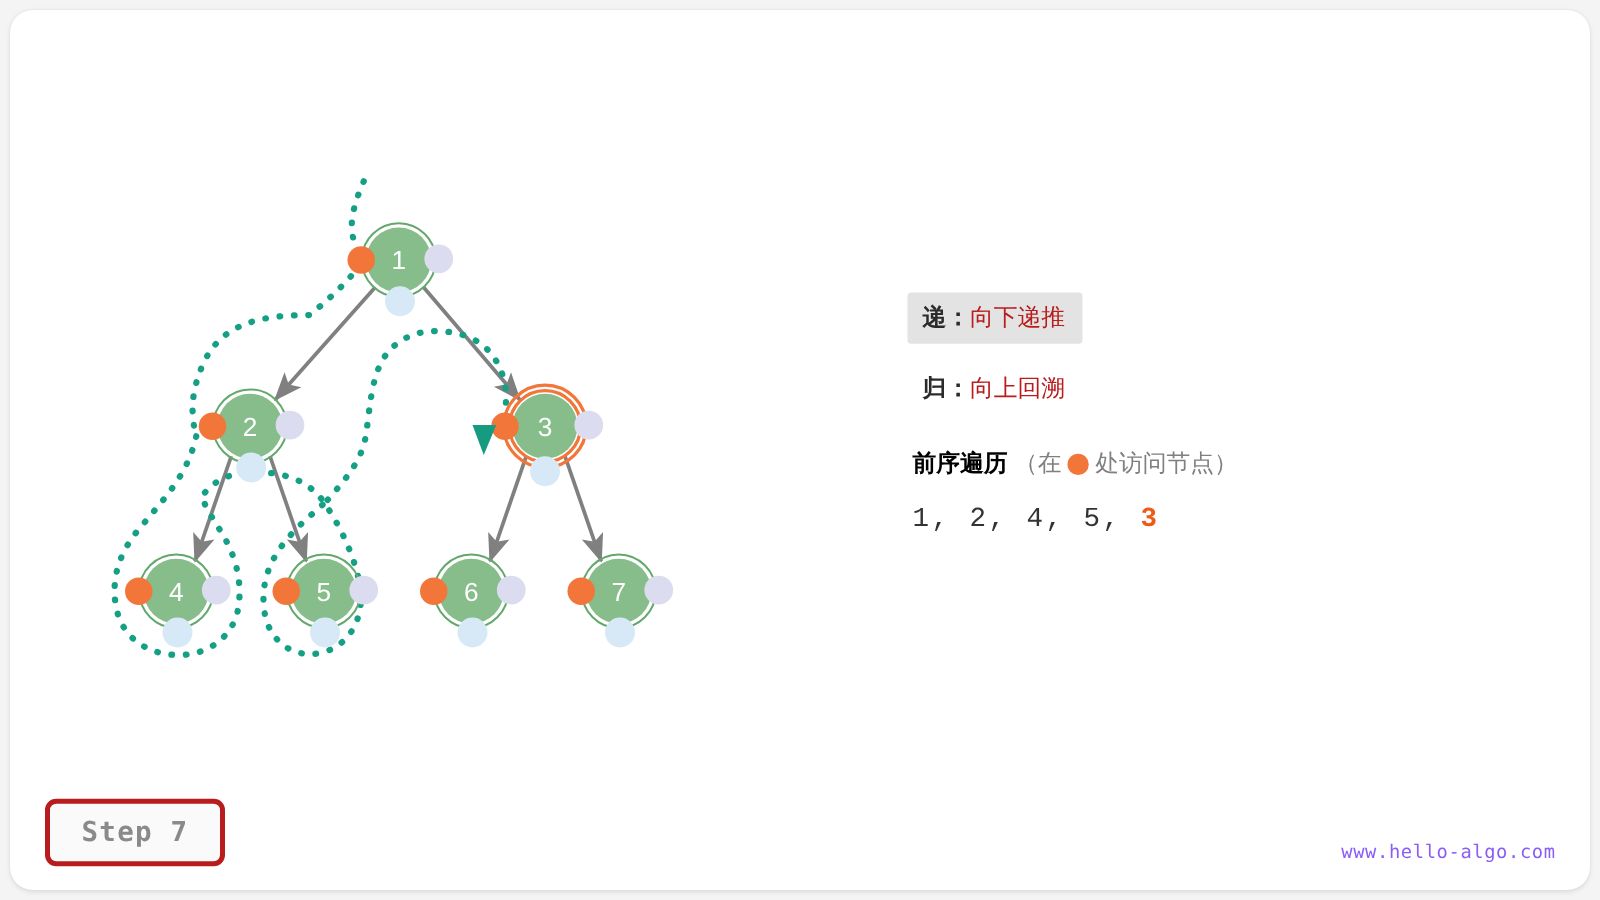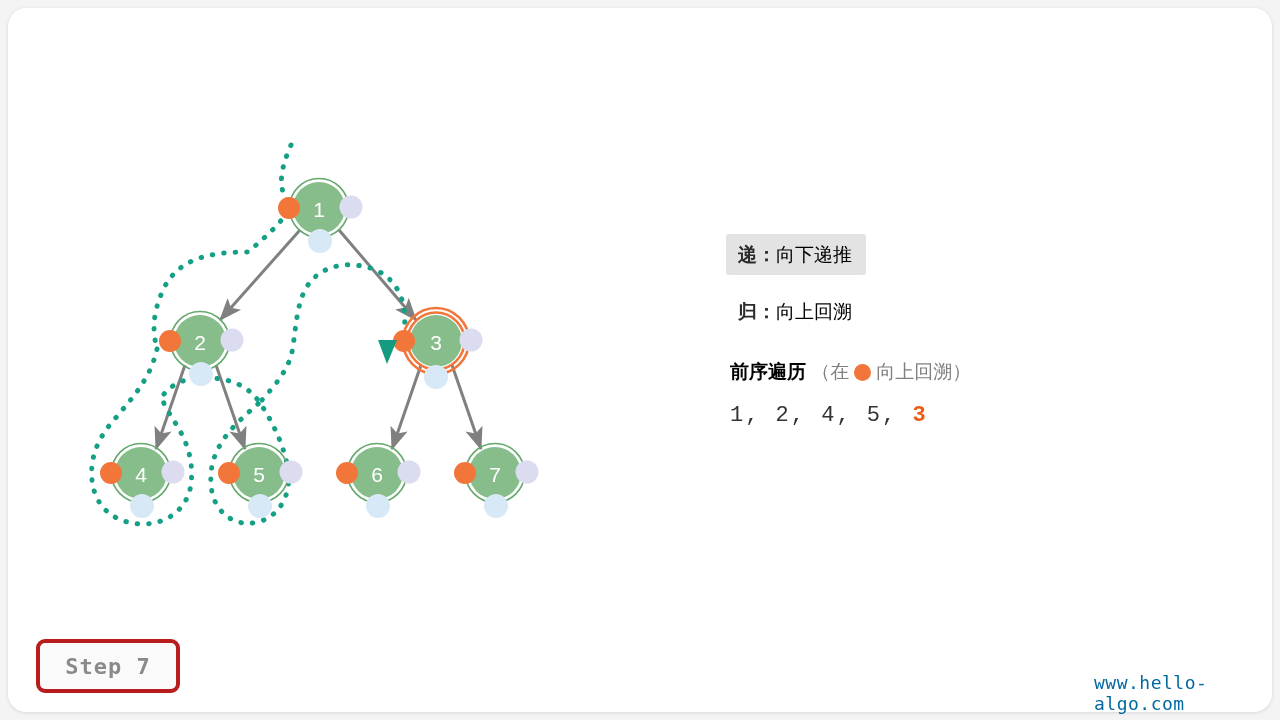--- a/index.html
+++ b/index.html
@@ -59,21 +59,21 @@
     display: inline-block;
     background: #e3e3e3;
     border-radius: 3px;
     padding: 11px 14px 11px 12px;
   }
   .plain-box {
     display: inline-block;
     padding: 11px 14px 11px 12px;
   }
   .kw { font-weight: bold; color: #2b2b2b; }
-  .txt { color: #000000; }
+  .txt { color: #b91c1c; }
 
   #order-block {
     position: absolute;
     left: 730px;
     top: 362px;
     width: 460px;
   }
   .order-title {
     font-size: 19px;
     white-space: nowrap;
@@ -121,24 +121,23 @@
     color: #8a8a8a;
     letter-spacing: 1px;
   }
 
   
   #watermark {
     position: absolute;
     left: 1073px;
     top: 672px;
     font-family: "DejaVu Sans Mono", "Liberation Mono", monospace;
-    font-size: 18px;
-    color: #0369a1;
+    font-size: 15px;
+    color: #8b5cf6;
     letter-spacing: 0.5px;
-    margin-left: 21px;
   }
 </style>
 </head>
 <body>
 
 <div id="stage">
   <div id="card"></div>
 
   <svg id="tree-svg" viewBox="0 0 1280 720">
     <defs>
@@ -256,21 +255,21 @@
     <div class="legend-line legend-row-2">
       <span class="plain-box">
         <span class="kw">归：</span><span class="txt">向上回溯</span>
       </span>
     </div>
   </div>
 
   <div id="order-block">
     <div class="order-title">
       <span class="bold">前序遍历</span>
-      <span class="dim">（在</span><span class="dot-inline"></span><span class="dim">向上回溯）</span>
+      <span class="dim">（在</span><span class="dot-inline"></span><span class="dim">处访问节点）</span>
     </div>
     <div class="order-seq">
       <span>1, 2, 4, 5, </span><span class="cur">3</span>
     </div>
   </div>
 
   <div id="step-badge">
     <span class="step-text">Step 7</span>
   </div>
 

